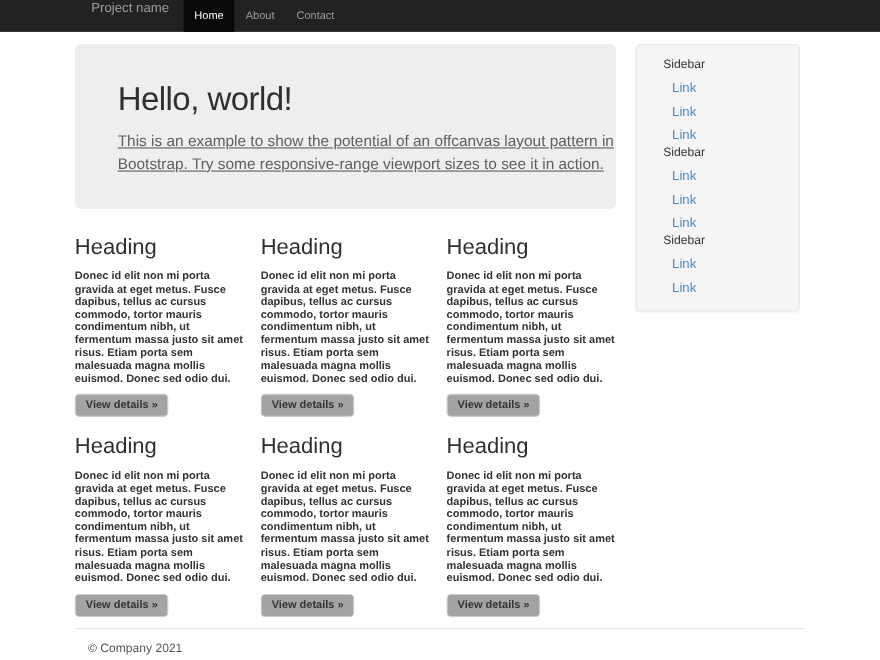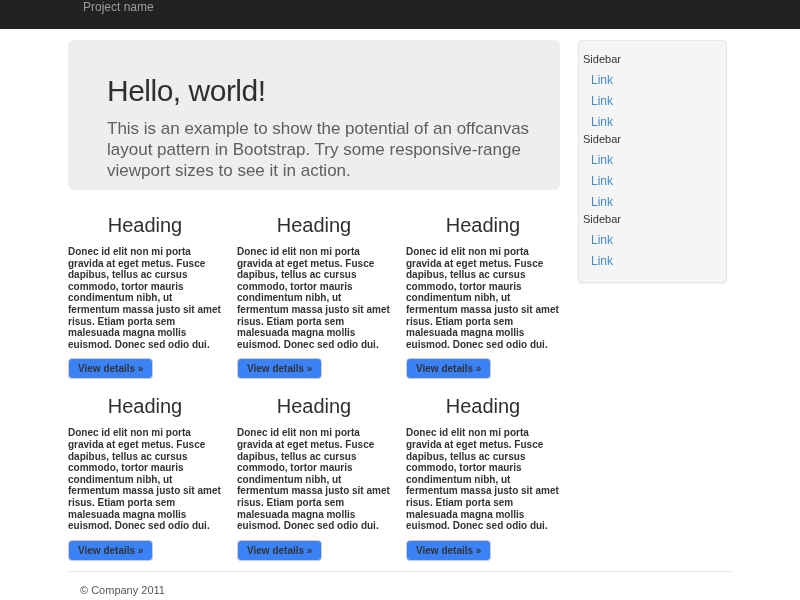--- a/index.html
+++ b/index.html
@@ -58,57 +58,57 @@
     border-radius:6px;
     padding:34px 16px 0 39px;
     margin-bottom:24px;
   }
   .jumbotron h1{
     font-size:30px;font-weight:500;letter-spacing:-.5px;
     color:var(--c-heading);
   }
   .jumbotron p{
     margin-top:10px;width:453px;
-    font-size:17px;line-height:21px;
+    font-size:14px;line-height:21px;
     color:var(--c-muted);
+    text-decoration:underline;
   }
 
   
   .cards-row{display:flex;margin-top:0;}
   .cards-row + .cards-row{margin-top:16px;}
   .card{width:154px;margin-right:15px;}
   .card:last-child{margin-right:0;}
   .card h2{
     font-size:20px;font-weight:500;
     color:var(--c-heading);
     margin:0 0 9px;
-    text-align:center;
   }
   .card p{
     font-size:10px;line-height:11.6px;
     color:var(--c-body);
     font-weight:bold;
   }
   .btn{
     display:inline-block;margin-top:8px;
     padding:4px 9px;
-    background:#3b82f6;border:1px solid var(--c-btn-border);
+    background:#a3a3a3;border:1px solid var(--c-btn-border);
     border-radius:4px;
     font-size:10px;font-weight:bold;color:var(--c-body);
     font-family:inherit;cursor:pointer;white-space:nowrap;
   }
 
   
   .sidebar-panel{
     width:149px;min-height:238px;
     background:var(--c-panel-bg);
     border:1px solid var(--c-panel-border);
     border-radius:4px;
     box-shadow:0 1px 2px rgba(0,0,0,.05);
-    padding:12px 8px 10px 4px;
+    padding:12px 8px 10px 24px;
   }
   .sidebar-group{margin:0;}
   .sidebar-group-label{
     font-size:11px;line-height:12px;color:var(--c-body);
     margin-bottom:5px;
   }
   .sidebar-link{
     display:block;
     margin-left:8px;padding:5px 0;
     font-size:12px;line-height:11px;
@@ -124,20 +124,25 @@
   .page-footer p{font-size:11px;color:#555555;}
 </style>
 </head>
 <body>
 
 <nav class="navbar">
   <div class="container">
     <a class="navbar-brand">
         <span>Project name</span>
       </a>
+    <ul class="navbar-nav">
+      <li class="nav-item active">Home</li>
+      <li class="nav-item">About</li>
+      <li class="nav-item">Contact</li>
+    </ul>
   </div>
 </nav>
 
 <div class="container">
   <div class="content-row">
 
     <div class="main-col">
 
       <div class="jumbotron">
         <h1>Hello, world!</h1>
@@ -204,15 +209,15 @@
           <a class="sidebar-link">Link</a>
           <a class="sidebar-link">Link</a>
         </div>
 
       </div>
     </div>
   </div>
 
   <hr class="footer-divider">
   <footer class="page-footer">
-    <p>© Company 2011</p>
+    <p>© Company 2021</p>
   </footer>
 </div>
 
 </body></html>

